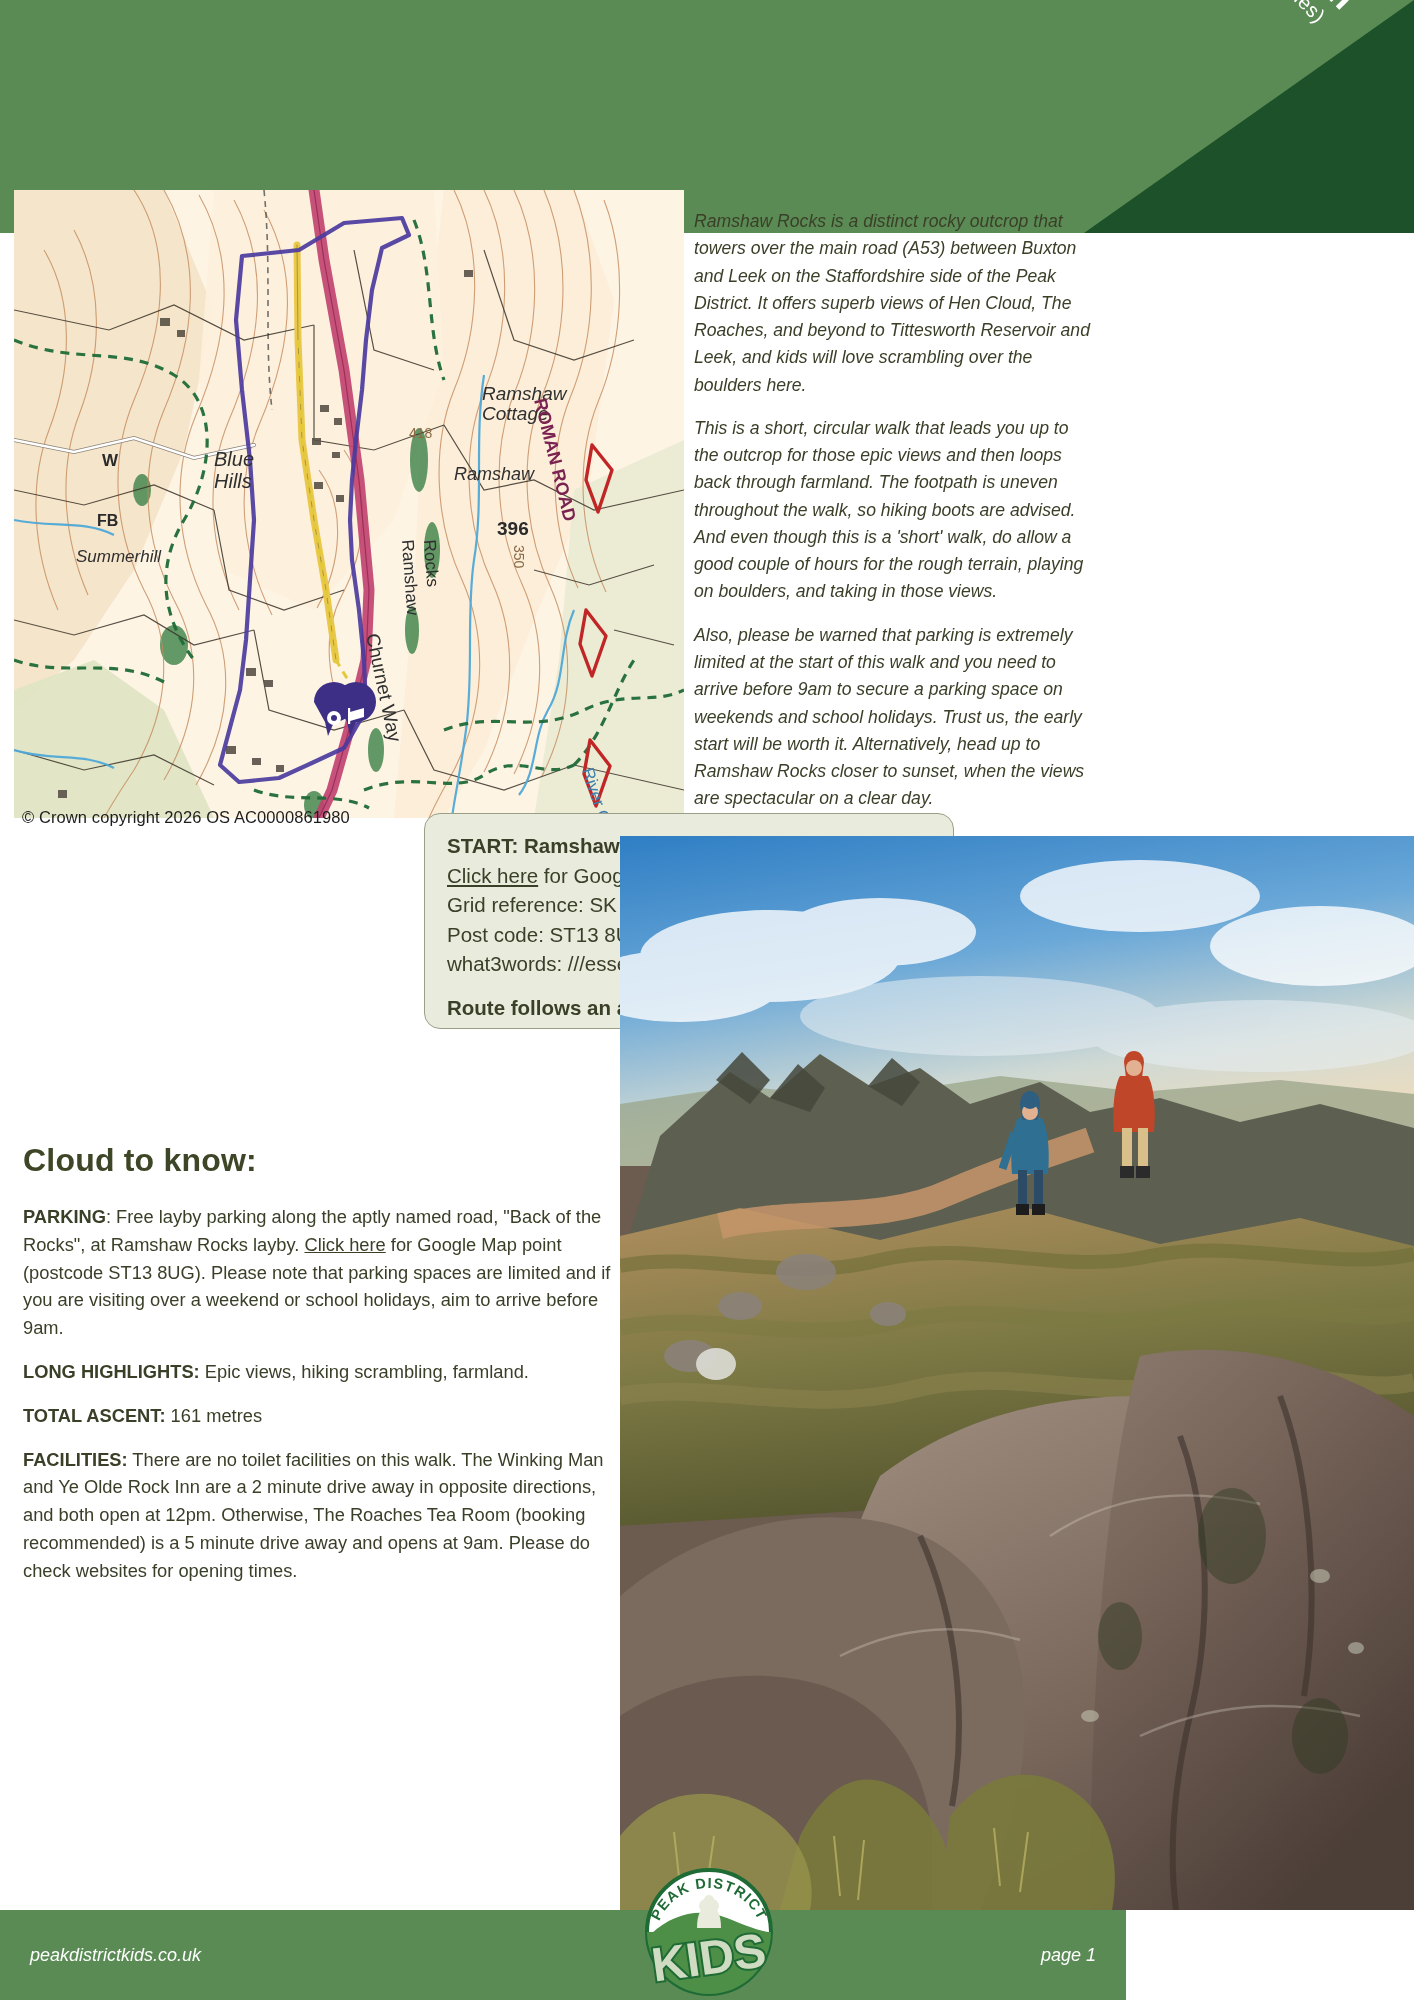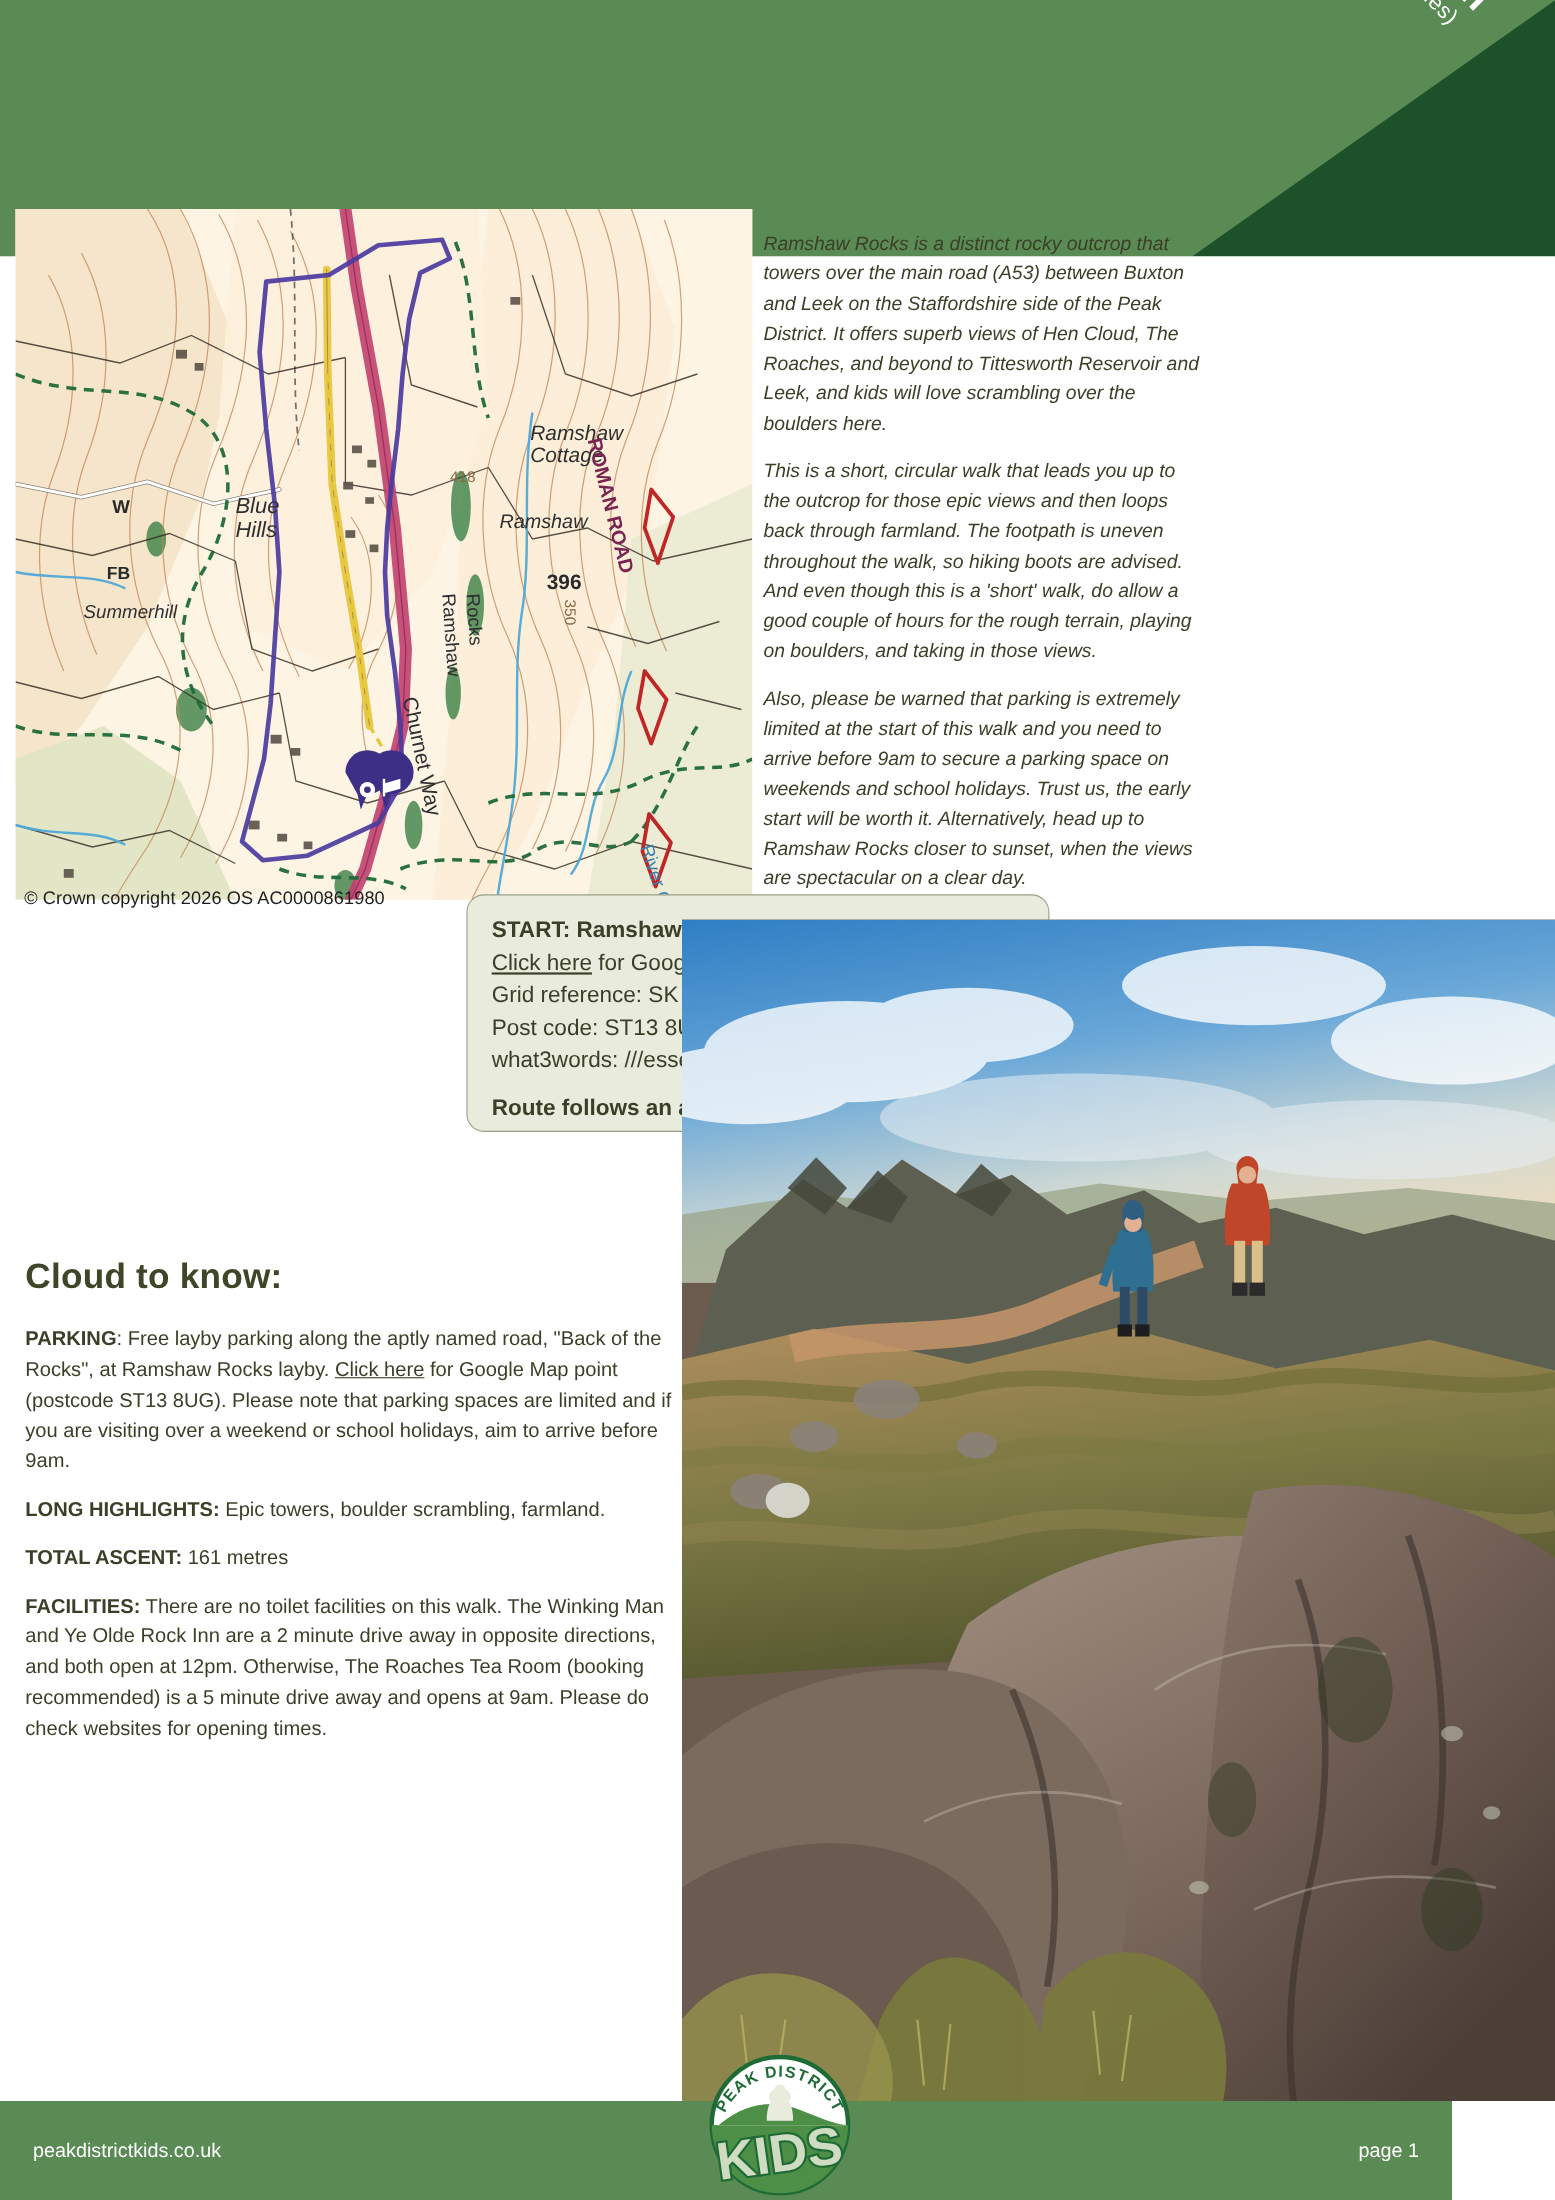--- a/index.html
+++ b/index.html
@@ -118,22 +118,23 @@
     position: absolute; left: 620px; top: 836px;
     width: 794px; height: 1074px;
     overflow: hidden;
     background: #6c5c50;
   }
   .photo svg { display: block; }
 
   
   .footer {
     position: absolute; left: 0; top: 1910px;
-    width: 1320px; height: 90px;
+    width: 1126px; height: 90px;
     background: #5b8b55;
+    font-style: italic;
   }
   .footer-url {
     position: absolute; left: 30px; top: 50%;
     transform: translateY(-50%);
     color: #ffffff; font-size: 18px;
   }
   .footer-page {
     position: absolute; right: 30px; top: 50%;
     transform: translateY(-50%);
     color: #ffffff; font-size: 18px;
@@ -334,21 +335,21 @@
     <div><a class="lnk">Click here</a><span> for Google Map point</span></div>
     <div>Grid reference: SK 0175 6202</div>
     <div>Post code: ST13 8UG</div>
     <div>what3words: ///essential.launcher.marmalade</div>
     <div class="note">Route follows an anticlockwise direction.</div>
   </div>
 
   <div class="ntk-head">Cloud to know:</div>
   <div class="ntk-body">
     <p><b>PARKING</b><span>: Free layby parking along the aptly named road, "Back of the Rocks", at Ramshaw Rocks layby. </span><a class="lnk">Click here</a><span> for Google Map point (postcode ST13 8UG). Please note that parking spaces are limited and if you are visiting over a weekend or school holidays, aim to arrive before 9am.</span></p>
-    <p><b>LONG HIGHLIGHTS:</b><span> Epic towers, boulder scrambling, farmland.</span></p>
+    <p><b>LONG HIGHLIGHTS:</b><span> Epic views, hiking scrambling, farmland.</span></p>
     <p><b>TOTAL ASCENT:</b><span> 161 metres</span></p>
     <p><b>FACILITIES:</b><span> There are no toilet facilities on this walk.  The Winking Man and Ye Olde Rock Inn are a 2 minute drive away in opposite directions, and both open at 12pm. Otherwise, The Roaches Tea Room (booking recommended) is a 5 minute drive away and opens at 9am. Please do check websites for opening times.</span></p>
   </div>
 
   <div class="photo">
     <svg width="794" height="1074" viewBox="0 0 794 1074">
       <defs>
         <linearGradient id="sky" x1="0" y1="0" x2="0.35" y2="1">
           <stop offset="0" stop-color="#2f7ec4"></stop>
           <stop offset="0.45" stop-color="#6aa8d8"></stop>

